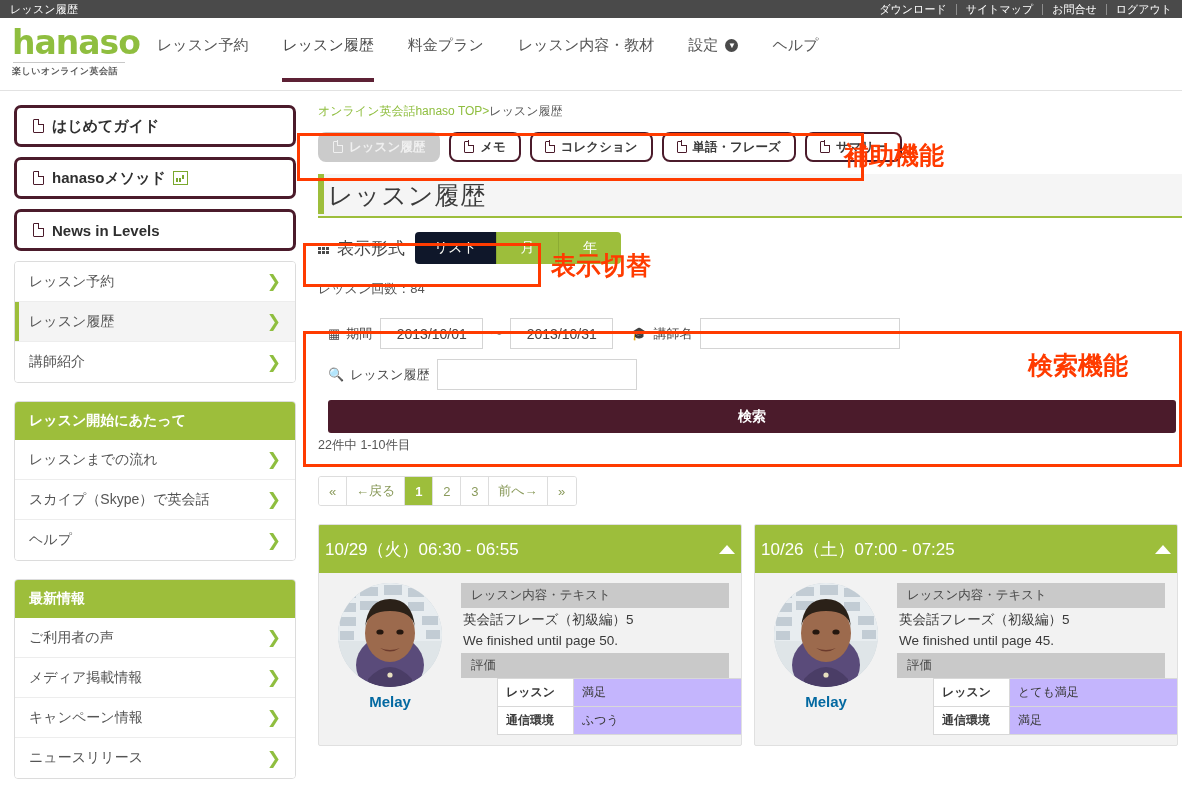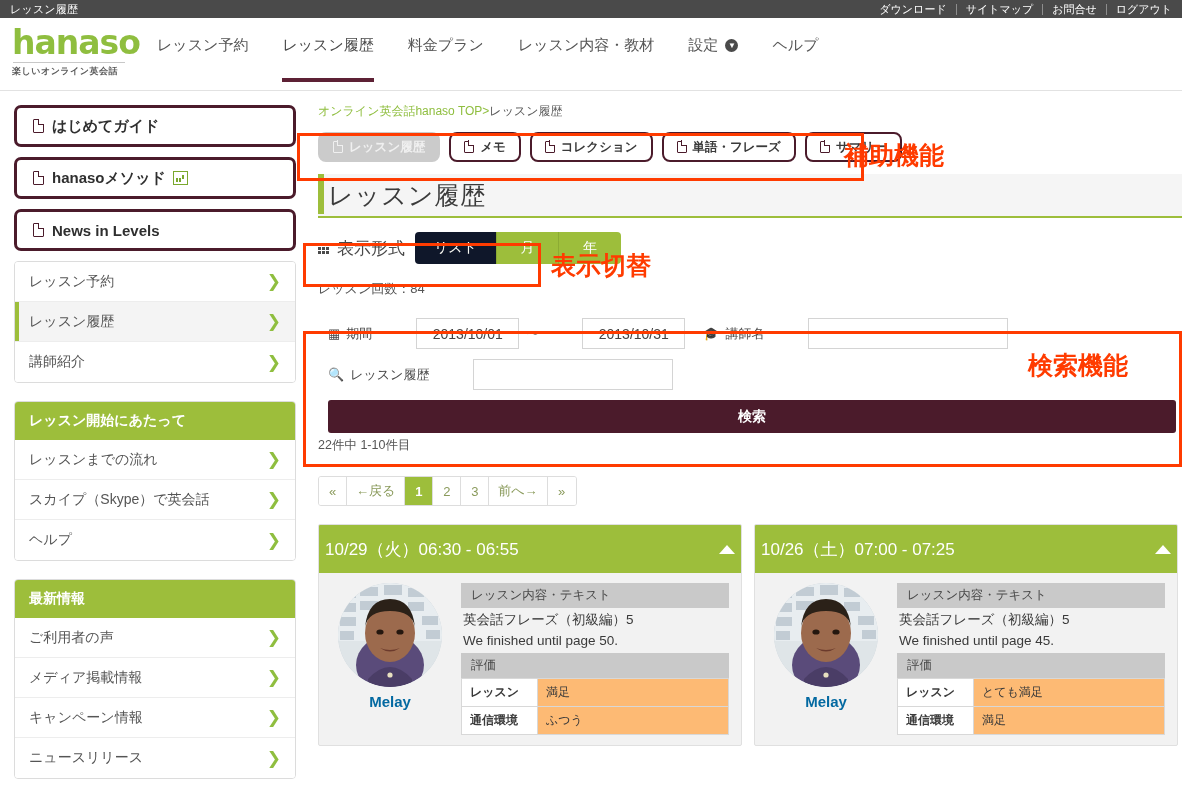--- a/index.html
+++ b/index.html
@@ -322,21 +322,20 @@
   .sinput {
     border: 1px solid #d4d4d4;
     border-radius: 0;
     height: 31px;
     padding: 0 9px;
     font-size: 14px;
     color: #444;
     font-family: "Liberation Sans", sans-serif;
     background: #fff;
     outline: none;
-    margin-left: 36px;
   }
   .sinput.date { width: 103px; text-align: center; }
   .sinput.teacher { width: 200px; }
   .sinput.keyword { width: 200px; }
   .tilde { margin: 0 7px; font-size: 13px; color: #555; }
   .searchbtn {
     display: block;
     width: 100%;
     height: 33px;
     background: #4b1b2b;
@@ -435,21 +434,22 @@
   .detail-text {
     font-size: 13.5px;
     color: #3a3a3a;
     padding: 3px 2px 3px 2px;
     line-height: 1.35;
   }
   .eval-table {
     width: 100%;
     border-collapse: collapse;
     font-size: 12px;
-    background: #fdba74;
+    background: #c4b5fd;
+    margin-left: 36px;
   }
   .eval-table td {
     border: 1px solid #d8d8d8;
     padding: 5px 8px;
     color: #3a3a3a;
   }
   .eval-table td.k { width: 76px; font-weight: 700; background: #fff; }
 </style>
 </head>
 <body>

